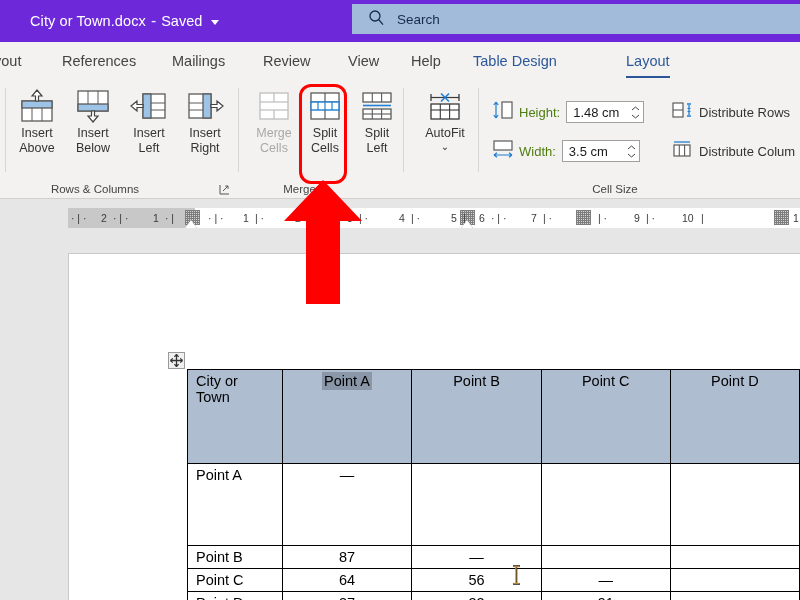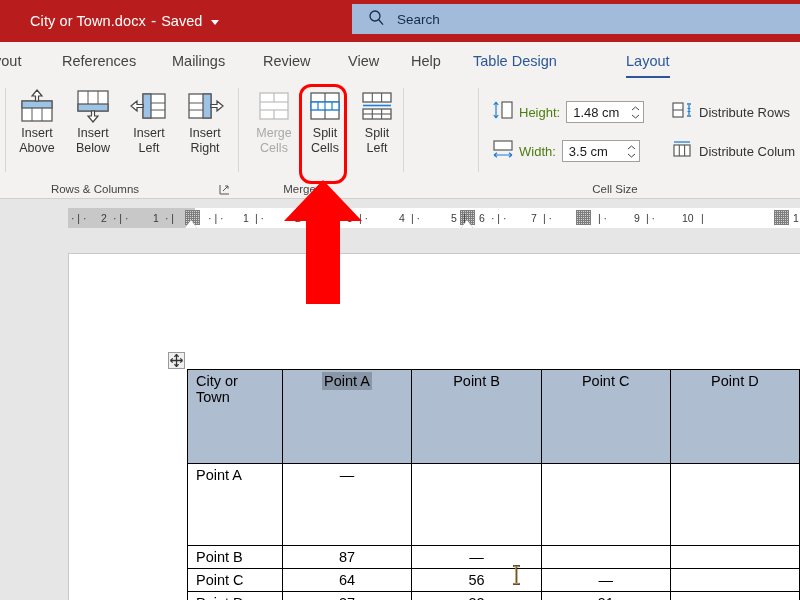--- a/index.html
+++ b/index.html
@@ -7,21 +7,21 @@
   body {
     font-family: "Liberation Sans", sans-serif;
     background: #e6e6e6;
     position: relative;
     -webkit-font-smoothing: antialiased;
   }
 
   
   .titlebar {
     position: absolute; left: 0; top: 0; width: 800px; height: 42px;
-    background: #b91c1c;
+    background: #6d28d9;
     display: flex; align-items: center;
   }
   .doc-title {
     margin-left: 30px;
     color: #ffffff;
     font-size: 14.5px;
     letter-spacing: .1px;
     white-space: nowrap;
   }
   .doc-sep { color: #dfe7f3; margin: 0 5px; }
@@ -337,20 +337,36 @@
         <line x1="24.6" y1="20" x2="24.6" y2="30" stroke="#5a5a5a" stroke-width="1.1"></line>
         <line x1="6" y1="25" x2="34" y2="25" stroke="#5a5a5a" stroke-width="1.1"></line>
       </svg>
     </span>
     <span class="lbl">Split</span>
     <span class="lbl">Left</span>
   </div>
 
   <div class="grp-label" style="left:247px; width:105px;">Merge</div>
 
+  <div class="bigbtn" style="left:418px; height:92px;">
+    <span class="ico">
+      <svg width="40" height="34" viewBox="0 0 40 34">
+        <line x1="6" y1="5" x2="6" y2="12" stroke="#3a3a3a" stroke-width="1.3"></line>
+        <line x1="34" y1="5" x2="34" y2="12" stroke="#3a3a3a" stroke-width="1.3"></line>
+        <line x1="6" y1="8.5" x2="34" y2="8.5" stroke="#3a3a3a" stroke-width="1.2"></line>
+        <path d="M16 4.5 L24 12.5 M24 4.5 L16 12.5" stroke="#1f7fd4" stroke-width="1.6"></path>
+        <rect x="6" y="15" width="28" height="15" fill="#fff" stroke="#3a3a3a" stroke-width="1.3"></rect>
+        <line x1="6" y1="21" x2="34" y2="21" stroke="#3a3a3a" stroke-width="1.1"></line>
+        <line x1="15.3" y1="15" x2="15.3" y2="30" stroke="#3a3a3a" stroke-width="1.1"></line>
+        <line x1="24.6" y1="15" x2="24.6" y2="30" stroke="#3a3a3a" stroke-width="1.1"></line>
+      </svg>
+    </span>
+    <span class="lbl">AutoFit</span>
+    <span class="lbl" style="font-size:10px;line-height:12px;">⌄</span>
+  </div>
 
   <div class="cs-row" style="left:492px; top:20px;">
     <span>
       <svg width="22" height="20" viewBox="0 0 22 20">
         <rect x="10" y="2" width="10" height="16" fill="#fff" stroke="#5a5a5a" stroke-width="1.2"></rect>
         <path d="M4 2 L4 18 M4 2 L1.8 5 M4 2 L6.2 5 M4 18 L1.8 15 M4 18 L6.2 15" stroke="#1f7fd4" stroke-width="1.2" fill="none"></path>
       </svg>
     </span>
     <span class="cs-label">Height:</span>
     <span class="spinner">

